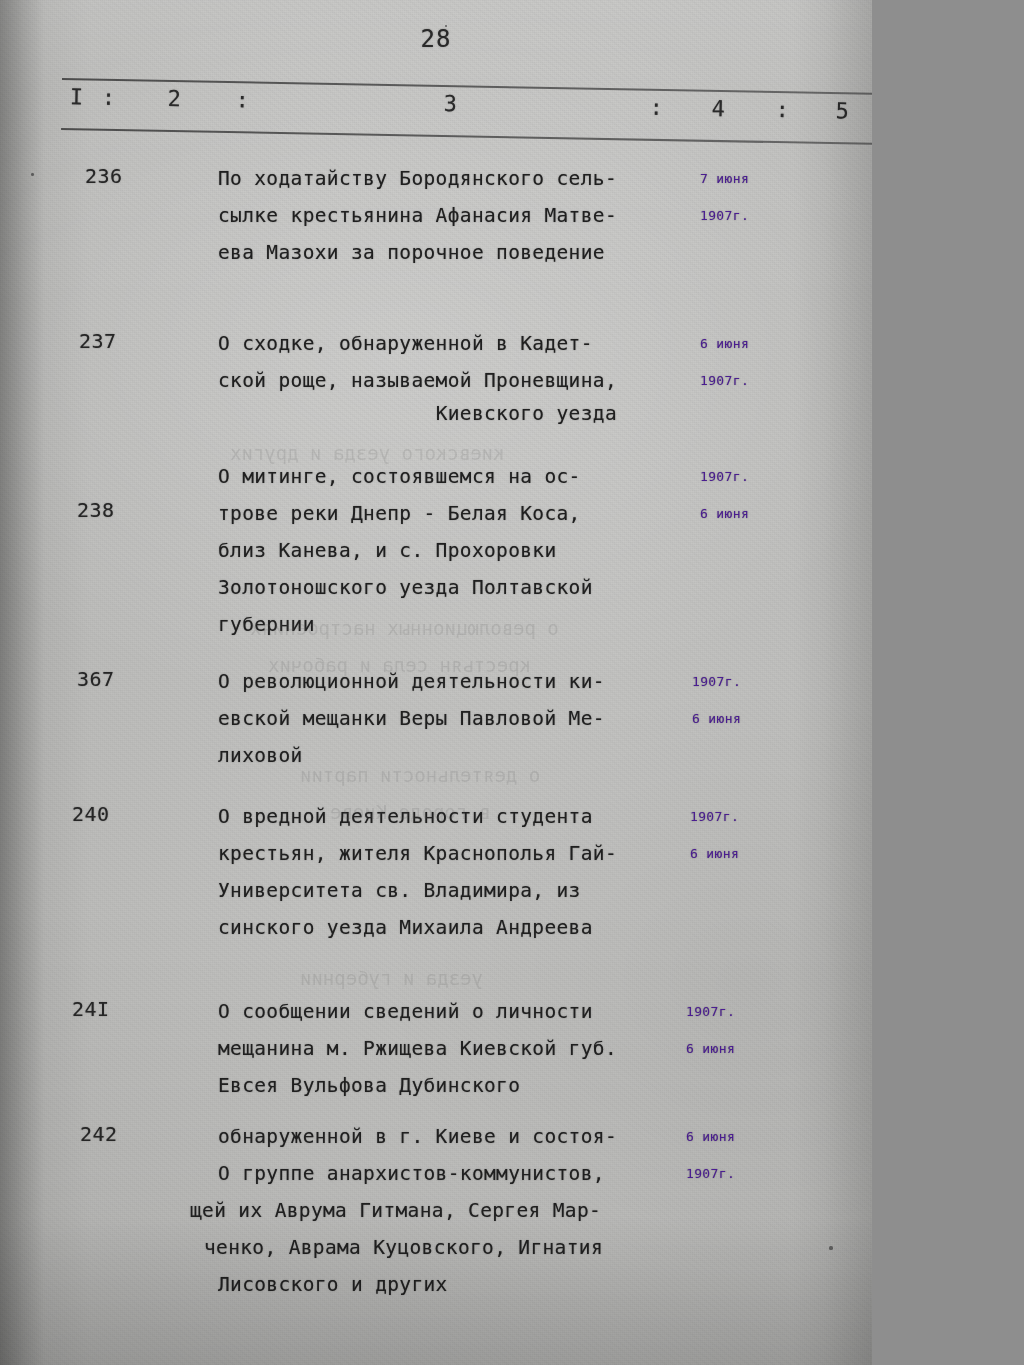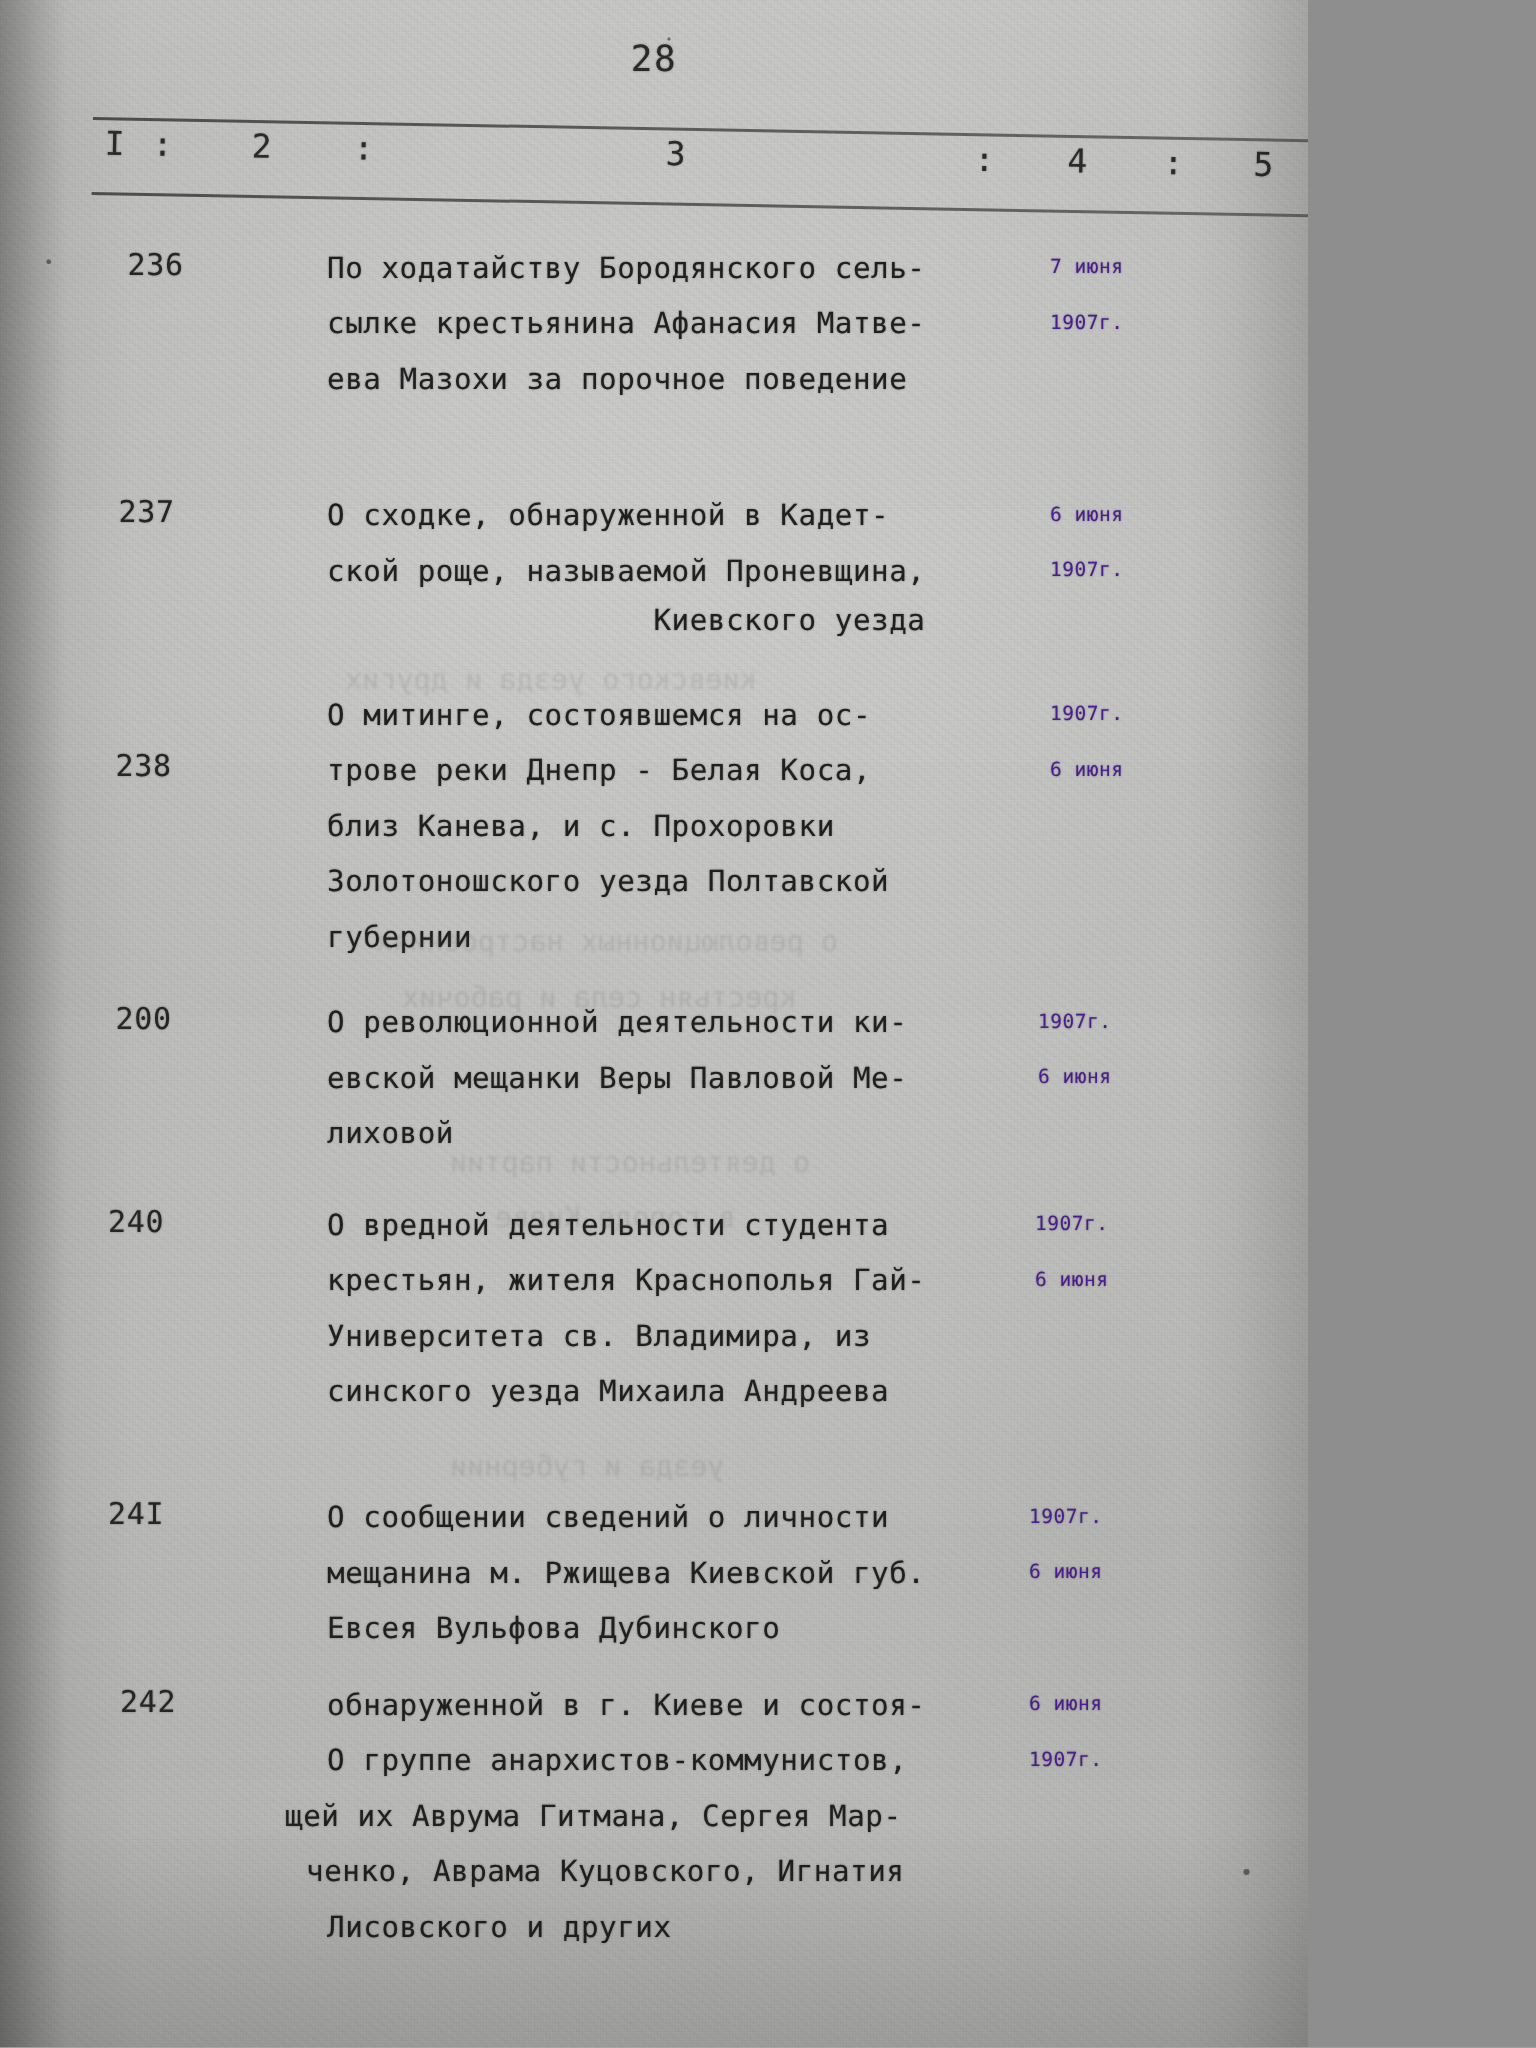--- a/index.html
+++ b/index.html
@@ -270,21 +270,21 @@
             <div class="tline">близ Канева, и с. Прохоровки</div>
             <div class="tline">Золотоношского уезда Полтавской</div>
             <div class="tline">губернии</div>
           </div>
           <div class="date-lines" style="left: 700px; top: 0px;">
             <div class="dline">1907г.</div>
             <div class="dline">6 июня</div>
           </div>
         </div>
         <div class="entry" style="top: 663px;">
-          <div class="entry-no" style="left: 77px; top: 4px;">200</div>
+          <div class="entry-no" style="left: 77px; top: 4px;">367</div>
           <div class="title-lines">
             <div class="tline">О революционной деятельности ки-</div>
             <div class="tline">евской мещанки Веры Павловой Ме-</div>
             <div class="tline">лиховой</div>
           </div>
           <div class="date-lines" style="left: 692px; top: 0px;">
             <div class="dline">1907г.</div>
             <div class="dline">6 июня</div>
           </div>
         </div>

